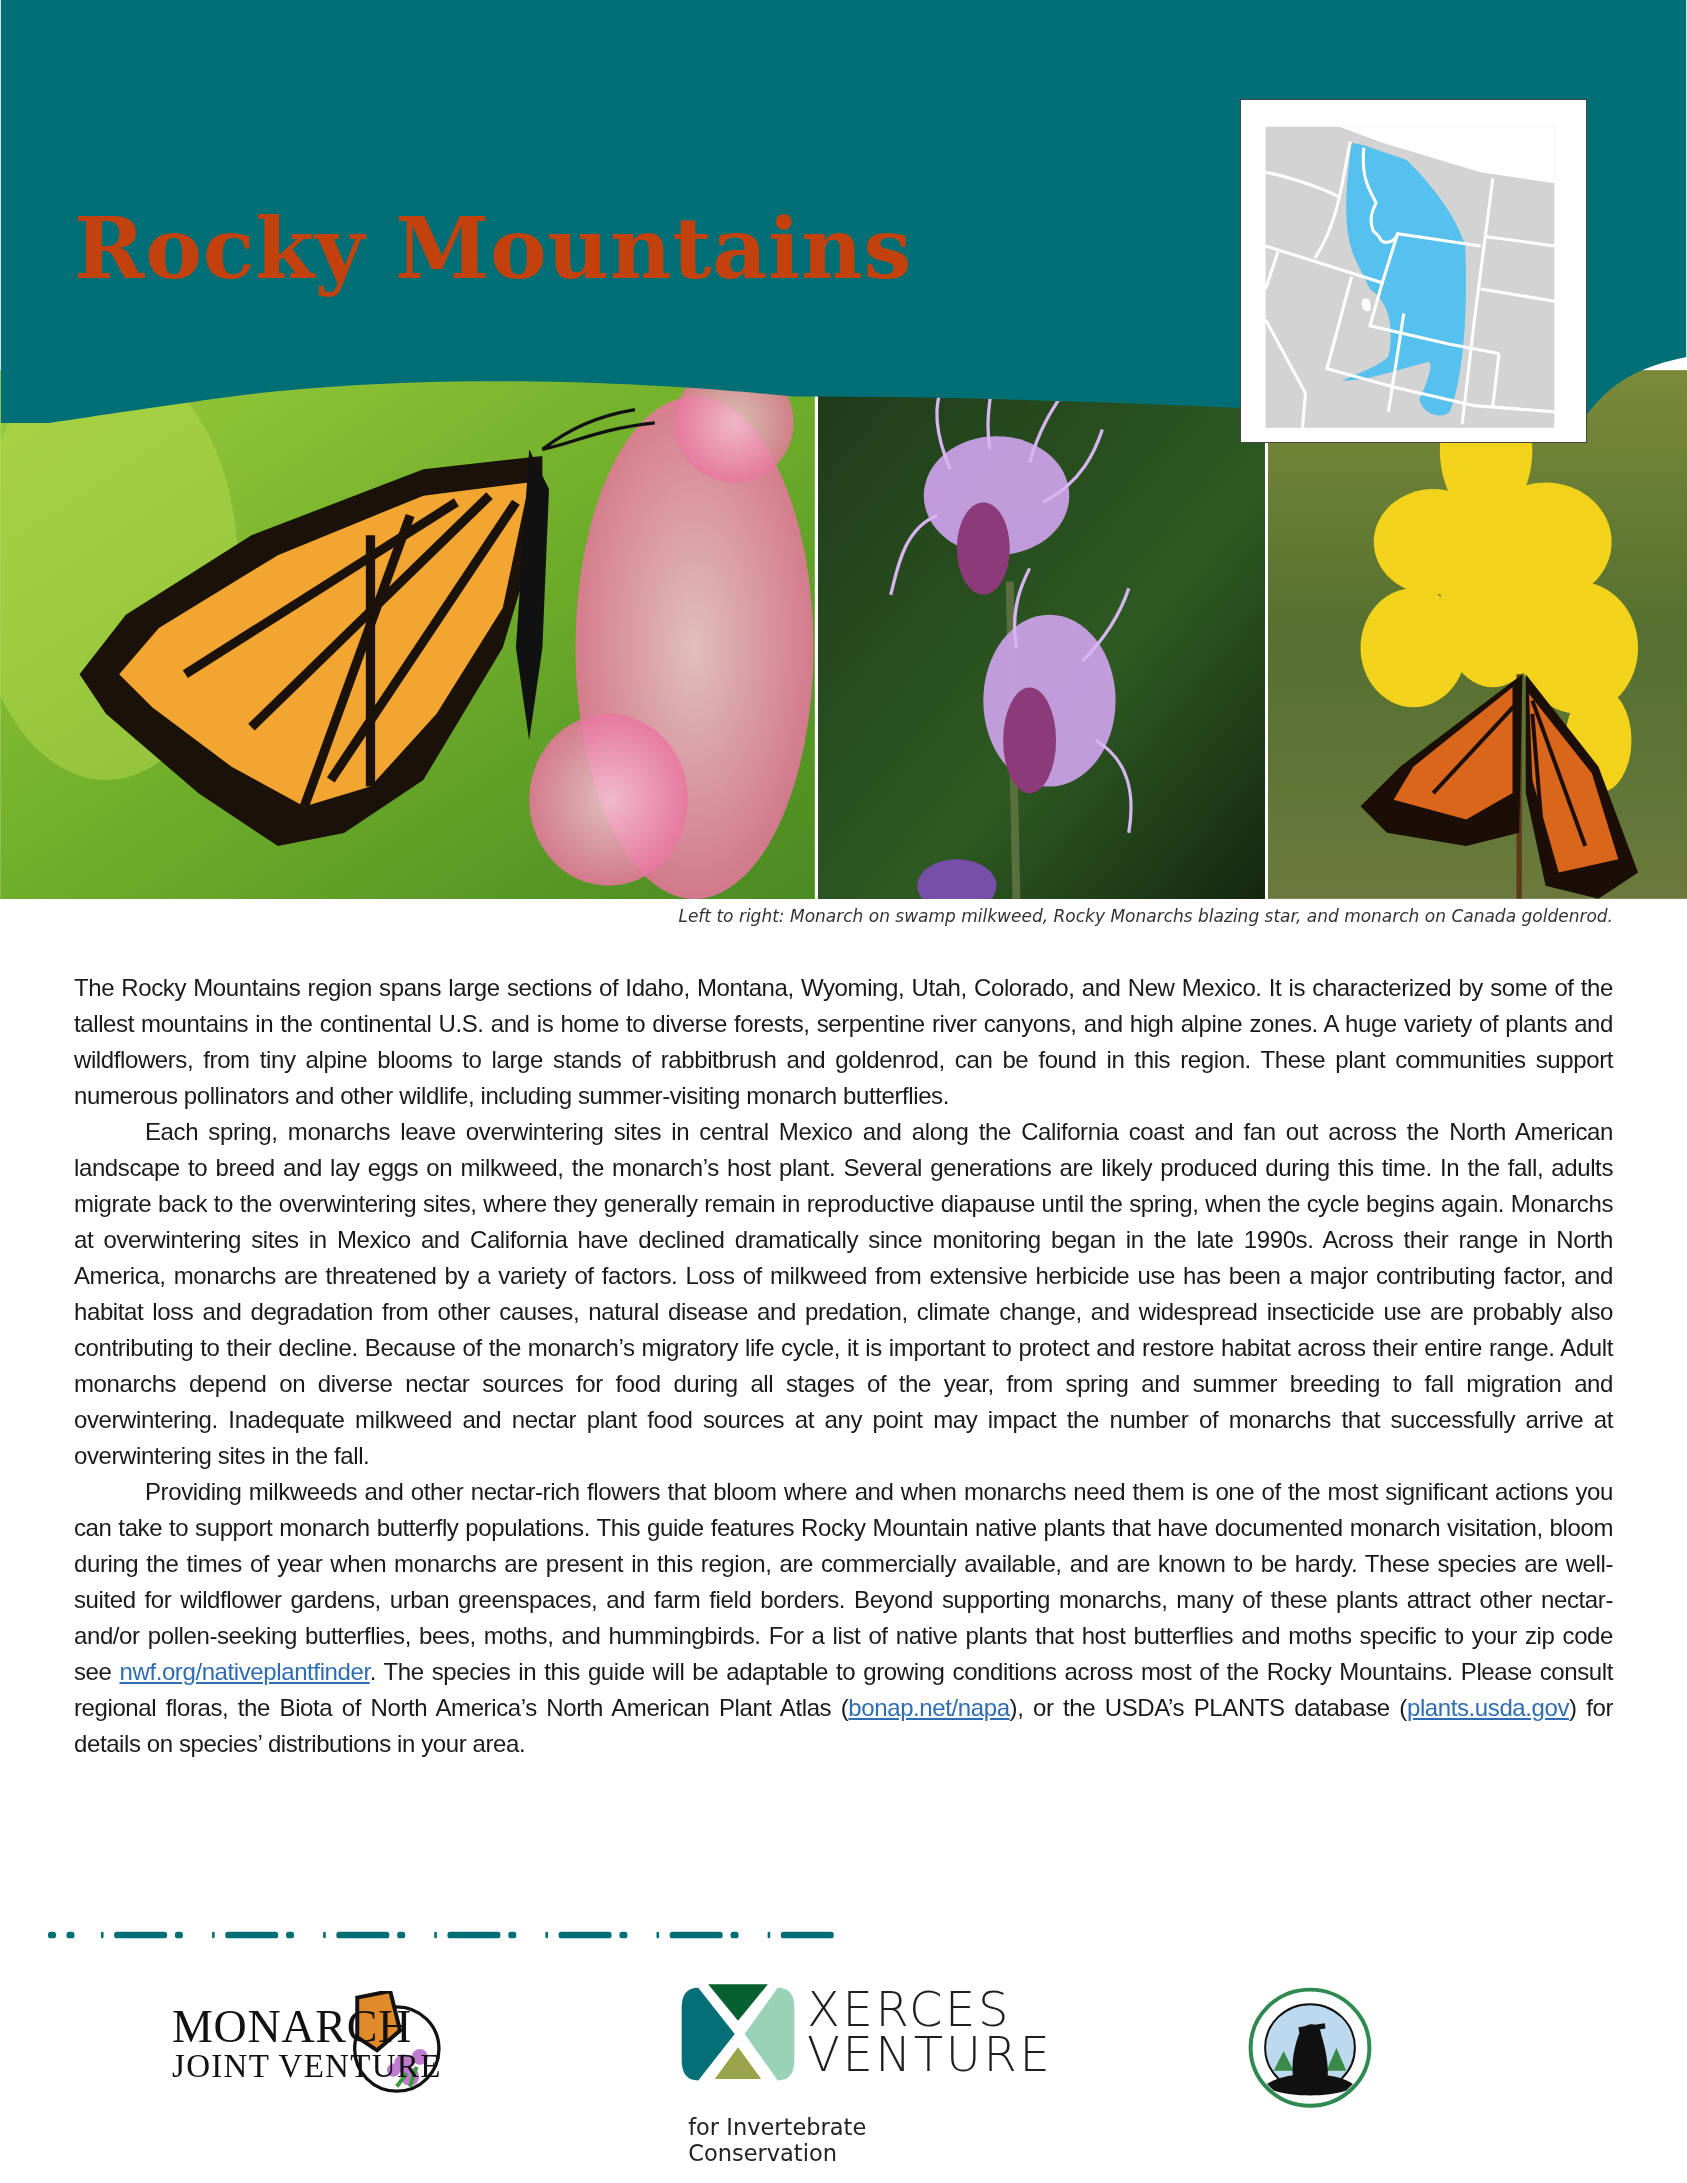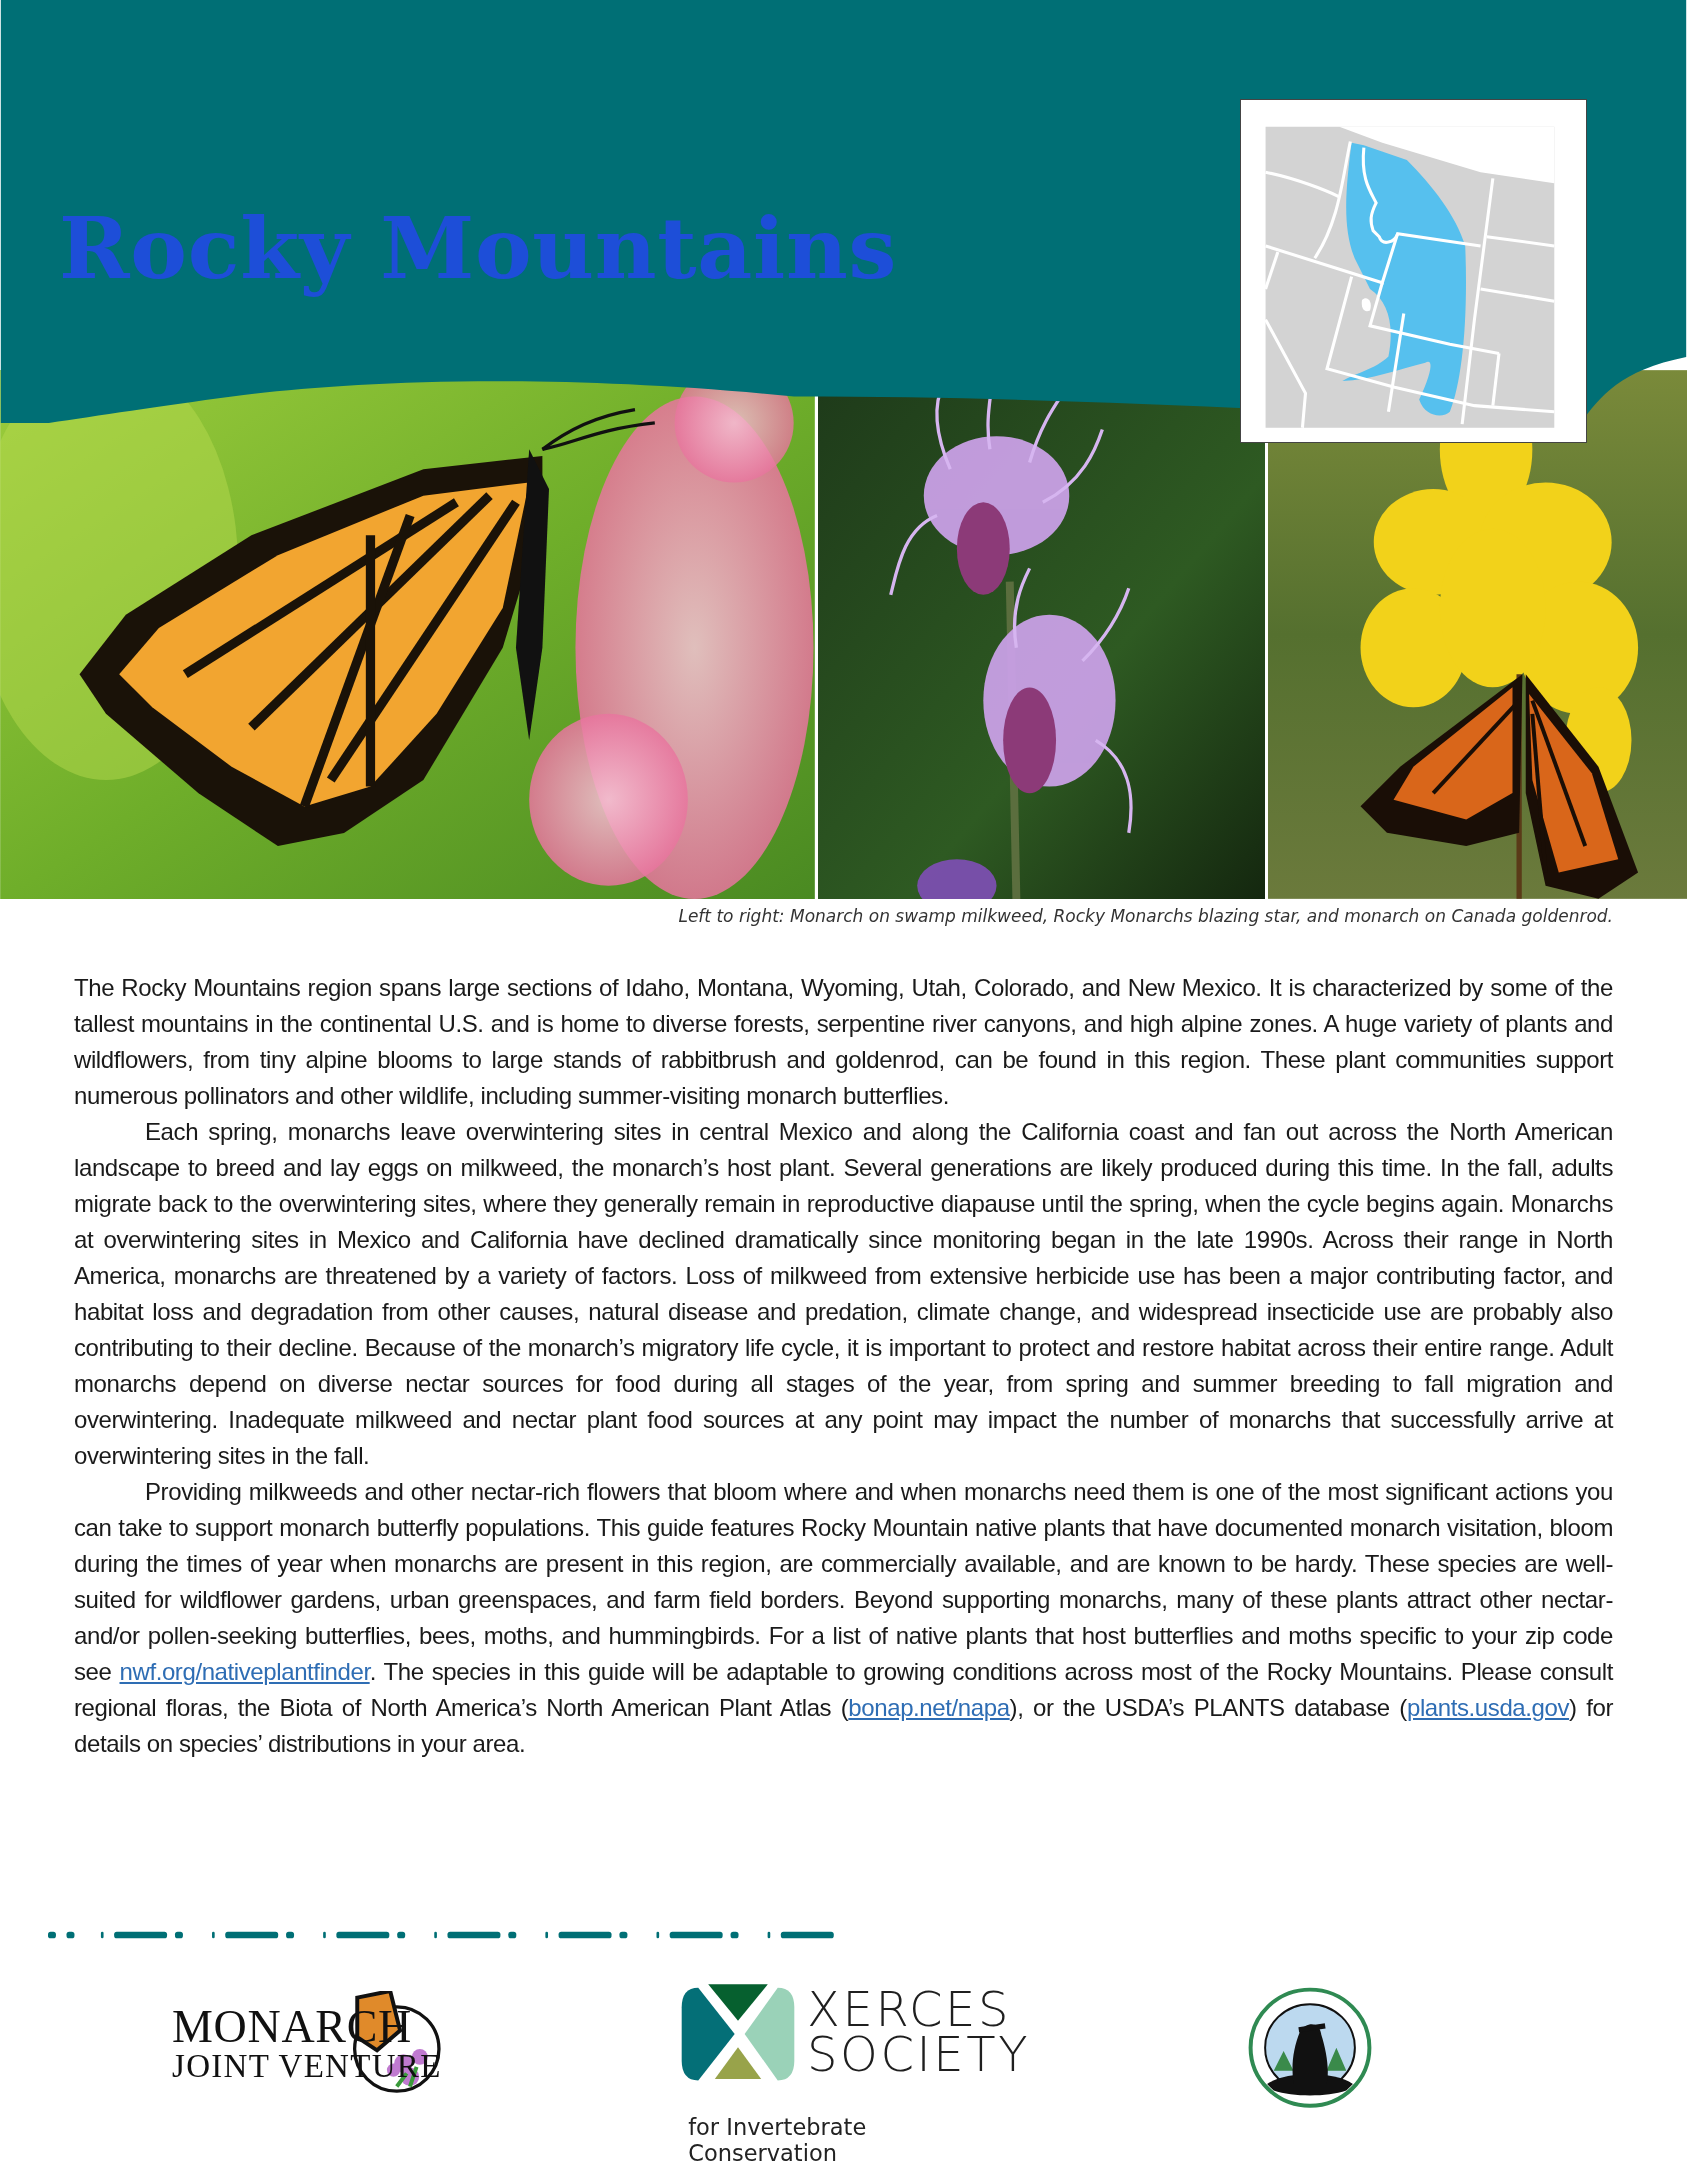--- a/index.html
+++ b/index.html
@@ -11,23 +11,23 @@
   .header {
     position: absolute; left: 0; top: 0; width: 1687px; height: 423px;
   }
   .header svg.bg { position: absolute; left: 0; top: 0; }
   .title-small {
     position: absolute; left: 74px; top: 79px;
     font-family: "DejaVu Serif", serif; font-weight: bold;
     font-size: 57px; color: #ffffff; letter-spacing: 0.7px;
   }
   .title-big {
-    position: absolute; left: 59px; top: 198px;
+    position: absolute; left: 74px; top: 198px;
     font-family: "DejaVu Serif", serif; font-weight: bold;
-    font-size: 85px; color: #1d4ed8; letter-spacing: 0.7px;
+    font-size: 85px; color: #c2410c; letter-spacing: 0.7px;
   }
   .photos { position: absolute; left: 0; top: 370px; width: 1687px; height: 529px; }
   .photo { position: absolute; top: 0; height: 529px; overflow: hidden; }
   .photo-1 { left: 0; width: 815px; }
   .photo-2 { left: 818px; width: 447px; }
   .photo-3 { left: 1268px; width: 419px; }
   .map-frame {
     position: absolute; left: 1240px; top: 99px; width: 347px; height: 344px;
     background: #ffffff; border: 1.3px solid #444;
     box-sizing: border-box;
@@ -244,21 +244,21 @@
 </div>
 
 <div class="logo logo-xerces">
   <svg width="126" height="106" viewBox="0 0 190 160">
     <path d="M10 40 Q10 10 35 10 L90 80 L35 150 Q10 150 10 120 Z" fill="#046f77"></path>
     <path d="M180 40 Q180 10 155 10 L105 80 L155 150 Q180 150 180 120 Z" fill="#9ad2b8"></path>
     <path d="M50 5 L140 5 L95 60 Z" fill="#06602f"></path>
     <path d="M60 148 L130 148 L95 100 Z" fill="#98a34a"></path>
   </svg>
   <div class="xer-t1">XERCES</div>
-  <div class="xer-t2">SOCIETY</div>
+  <div class="xer-t2">VENTURE</div>
   <div class="xer-t3">for Invertebrate Conservation</div>
 </div>
 
 <div class="logo logo-nwf">
   <svg width="126" height="132" viewBox="0 0 190 200">
     <ellipse cx="95" cy="95" rx="90" ry="88" fill="#ffffff" stroke="#2f8a52" stroke-width="6"></ellipse>
     <ellipse cx="95" cy="95" rx="68" ry="66" fill="#bcd9ef" stroke="#111" stroke-width="3"></ellipse>
     <path d="M40 130 L55 100 L70 130 Z M120 130 L135 95 L150 130 Z" fill="#3a8a4a"></path>
     <path d="M30 150 C60 130 130 130 160 150 L150 160 C120 170 70 170 40 160 Z" fill="#111"></path>
     <path d="M80 70 C90 55 110 55 112 75 C120 100 125 130 120 150 L70 150 C66 120 70 95 80 70 Z" fill="#111"></path>

